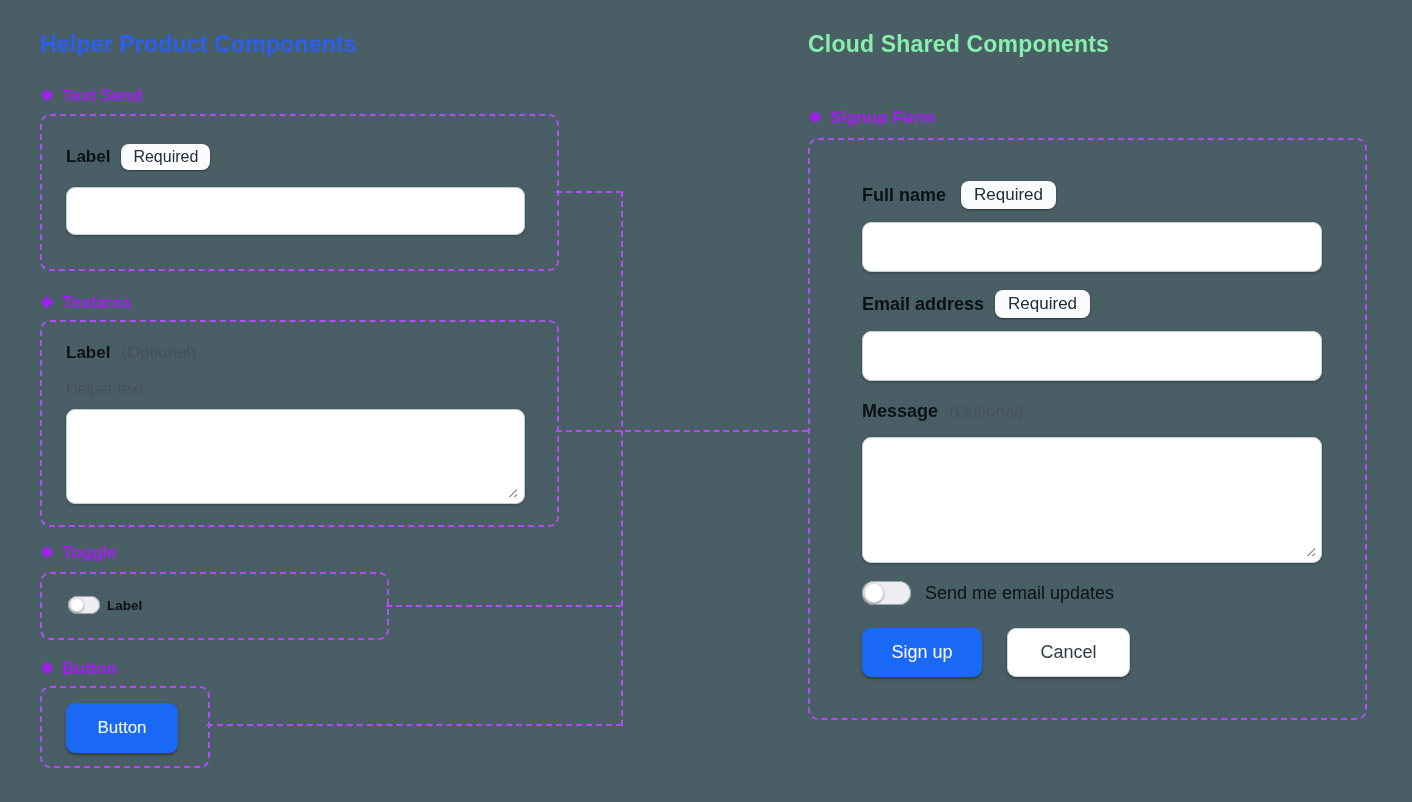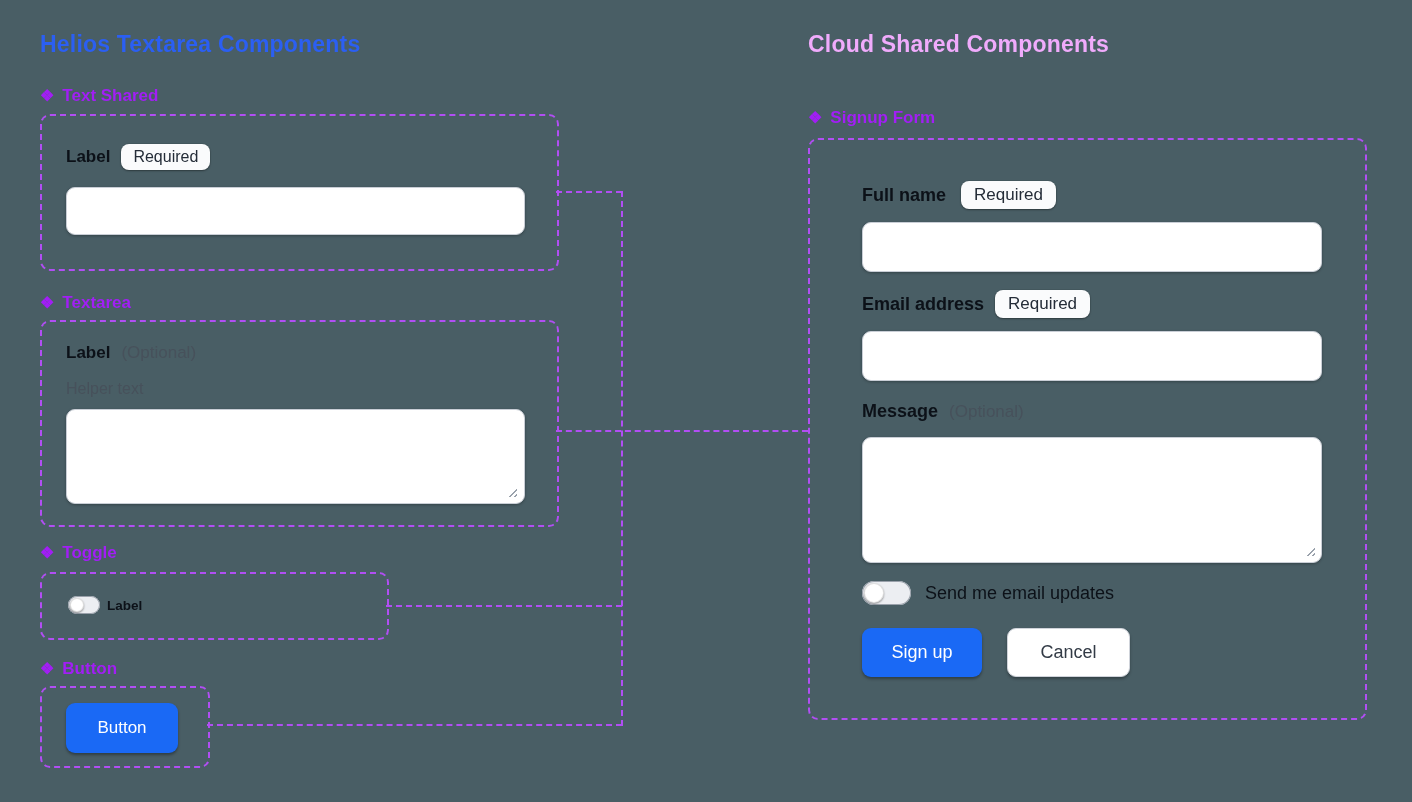--- a/index.html
+++ b/index.html
@@ -8,21 +8,21 @@
     width:1412px;height:802px;
     background:#495e65;
     font-family:"Liberation Sans", sans-serif;
     overflow:hidden;
   }
   .page-title{
     position:absolute;
     font-size:23px;font-weight:700;letter-spacing:.2px;
   }
   .title-blue{color:#2b5ff2;}
-  .title-dark{color:#f0abfc;}
+  .title-dark{color:#86efac;}
   .section-header{
     position:absolute;
     display:flex;align-items:center;gap:8px;
     color:#a21ef5;font-size:17px;font-weight:700;
   }
   .section-header .comp-icon{font-size:16px;line-height:1;}
   .frame{
     position:absolute;
     border:2px dashed #b14ef3;
     border-radius:10px;
@@ -90,25 +90,25 @@
   .btn-secondary{
     background:#ffffff;color:#333b46;border:1px solid #cfd3da;font-size:18px;
     box-shadow:0 2px 3px rgba(0,0,0,.3);
   }
 </style>
 </head>
 <body>
 
 <div class="canvas">
 
-  <div class="page-title title-blue" style="left:40px;top:31px;">Helios Textarea Components</div>
+  <div class="page-title title-blue" style="left:40px;top:31px;">Helper Product Components</div>
 
   <div class="section-header" style="left:40px;top:86px;">
     <span class="comp-icon">❖</span>
-    <span>Text Shared</span>
+    <span>Text Send</span>
   </div>
   <div class="frame" style="left:40px;top:114px;width:515px;height:153px;"></div>
   <div class="label-row" style="left:66px;top:144px;">
     <span class="lbl">Label</span>
     <span class="badge">Required</span>
   </div>
   <input class="text-field" style="left: 66px; top: 187px; width: 459px; height: 48px;" value="">
 
   <div class="section-header" style="left:40px;top:293px;">
     <span class="comp-icon">❖</span>

